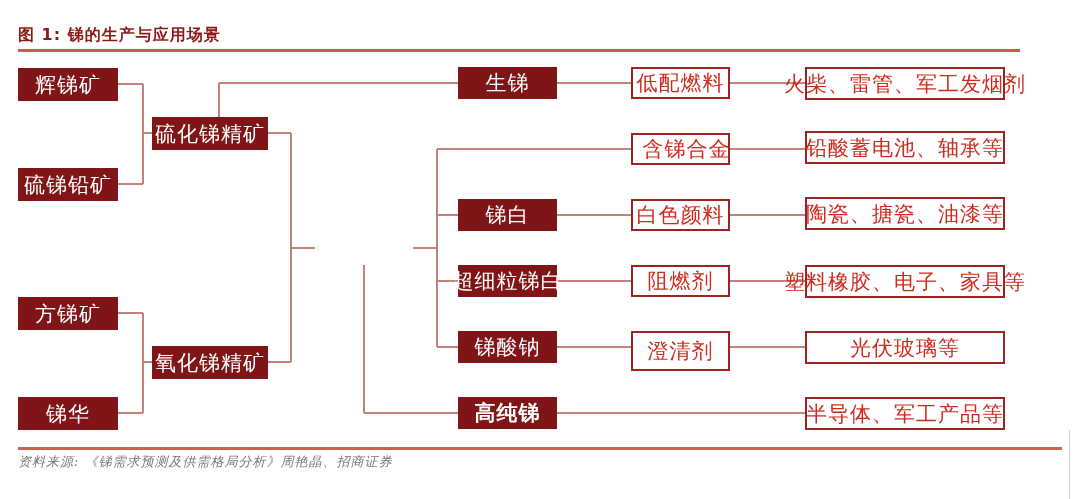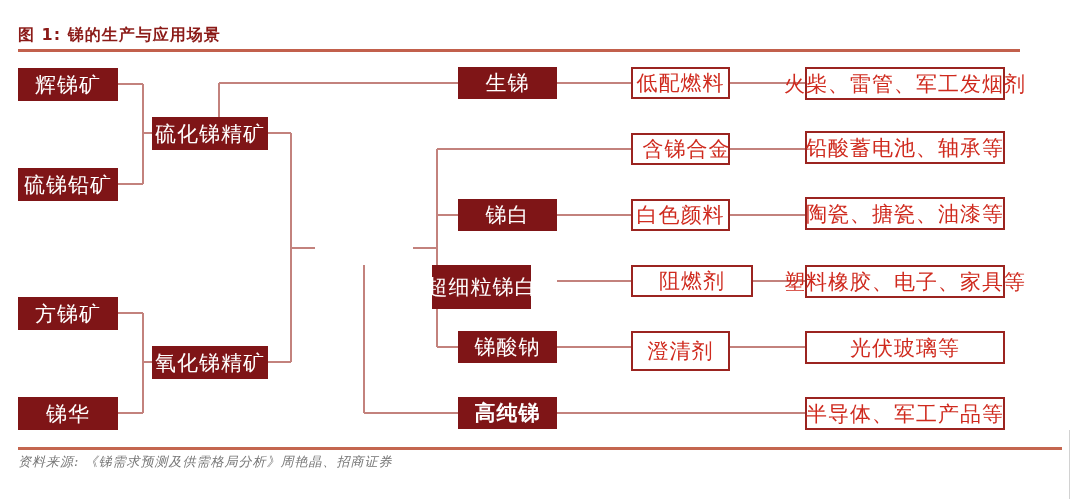--- a/index.html
+++ b/index.html
@@ -59,27 +59,27 @@
 
   <div id="diagram" class="diagram">
       <div class="node filled" style="left: 18px; top: 68px; width: 100px; height: 33px;">辉锑矿</div>
       <div class="node filled" style="left: 18px; top: 168px; width: 100px; height: 33px;">硫锑铅矿</div>
       <div class="node filled" style="left: 18px; top: 297px; width: 100px; height: 33px;">方锑矿</div>
       <div class="node filled" style="left: 18px; top: 397px; width: 100px; height: 33px;">锑华</div>
       <div class="node filled" style="left: 152px; top: 117px; width: 116px; height: 33px;">硫化锑精矿</div>
       <div class="node filled" style="left: 152px; top: 346px; width: 116px; height: 33px;">氧化锑精矿</div>
       <div class="node filled" style="left: 458px; top: 67px; width: 99px; height: 32px;">生锑</div>
       <div class="node filled" style="left: 458px; top: 199px; width: 99px; height: 32px;">锑白</div>
-      <div class="node filled" style="left: 432px; top: 265px; width: 99px; height: 44px;">超细粒锑白</div>
+      <div class="node filled" style="left: 458px; top: 265px; width: 99px; height: 32px;">超细粒锑白</div>
       <div class="node filled" style="left: 458px; top: 331px; width: 99px; height: 32px;">锑酸钠</div>
       <div class="node filled" style="left: 458px; top: 397px; width: 99px; height: 32px; font-weight: bold;">高纯锑</div>
       <div class="node outlined" style="left: 631px; top: 67px; width: 99px; height: 32px;">低配燃料</div>
       <div class="node outlined" style="left: 631px; top: 133px; width: 99px; height: 32px; padding-left: 12px;">含锑合金</div>
       <div class="node outlined" style="left: 631px; top: 199px; width: 99px; height: 32px;">白色颜料</div>
-      <div class="node outlined" style="left: 631px; top: 265px; width: 122px; height: 32px;">阻燃剂</div>
+      <div class="node outlined" style="left: 631px; top: 265px; width: 99px; height: 32px;">阻燃剂</div>
       <div class="node outlined" style="left: 631px; top: 331px; width: 99px; height: 40px; text-align: right;">澄清剂</div>
       <div class="node outlined" style="left: 805px; top: 67px; width: 200px; height: 33px;">火柴、雷管、军工发烟剂</div>
       <div class="node outlined" style="left: 805px; top: 131px; width: 200px; height: 33px;">铅酸蓄电池、轴承等</div>
       <div class="node outlined" style="left: 805px; top: 197px; width: 200px; height: 33px;">陶瓷、搪瓷、油漆等</div>
       <div class="node outlined" style="left: 805px; top: 265px; width: 200px; height: 33px;">塑料橡胶、电子、家具等</div>
       <div class="node outlined" style="left: 805px; top: 331px; width: 200px; height: 33px;">光伏玻璃等</div>
       <div class="node outlined" style="left: 805px; top: 397px; width: 200px; height: 33px;">半导体、军工产品等</div>
       <div class="edge" style="left: 118px; top: 83.25px; width: 25px; height: 1.5px;"></div>
       <div class="edge" style="left: 118px; top: 183.25px; width: 25px; height: 1.5px;"></div>
       <div class="edge" style="left: 142.25px; top: 84px; width: 1.5px; height: 100px;"></div>

